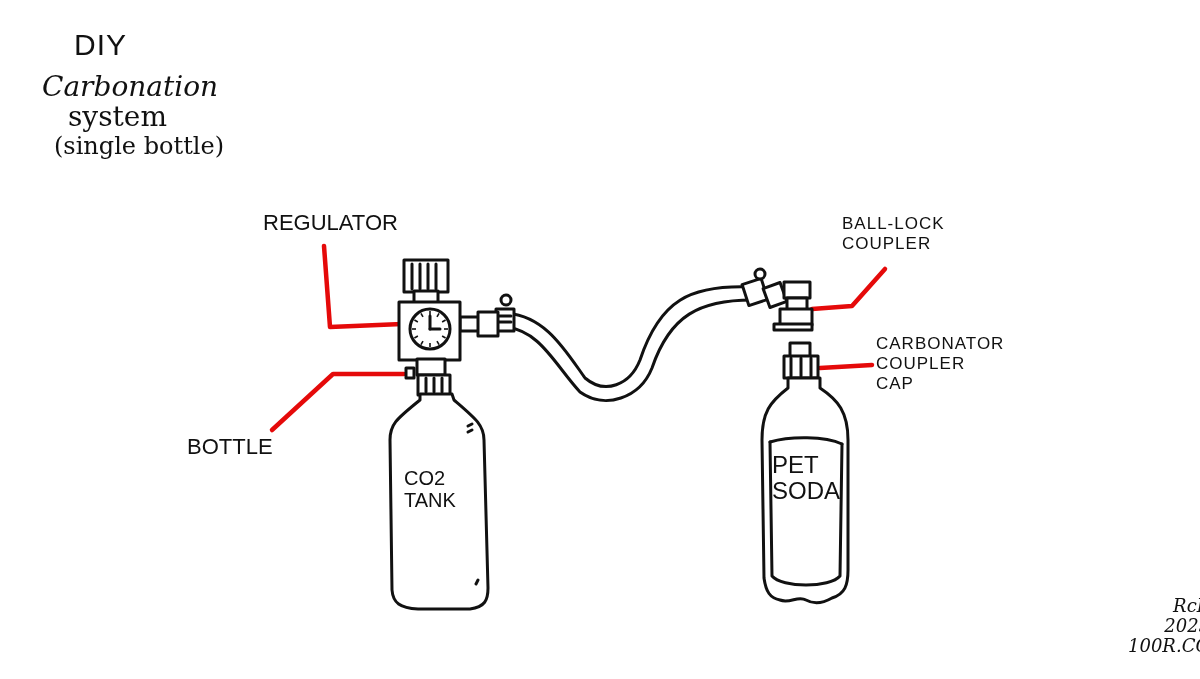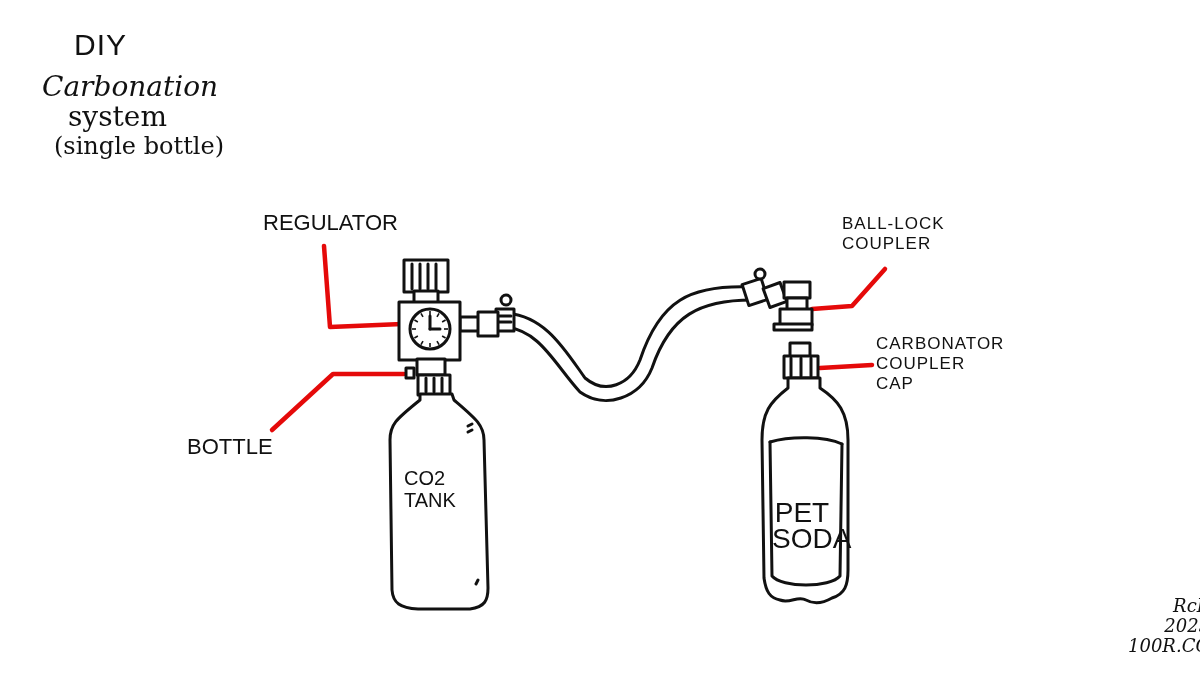--- a/index.html
+++ b/index.html
@@ -9,21 +9,21 @@
   .title-2 { left: 42px; top: 70px; font-size: 28px; font-family: "DejaVu Serif", serif; font-style: italic; }
   .title-3 { left: 68px; top: 100px; font-size: 28px; font-family: "DejaVu Serif", serif; }
   .title-4 { left: 54px; top: 132px; font-size: 24px; font-family: "DejaVu Serif", serif; }
   .lbl { font-size: 22px; letter-spacing: 0px; }
   .lbl-small { font-size: 17px; letter-spacing: 1px; text-align: left; line-height: 20px; }
   .lbl-reg { left: 263px; top: 210px; }
   .lbl-adp { left: 187px; top: 434px; }
   .lbl-ball { left: 842px; top: 214px; }
   .lbl-cap { left: 876px; top: 334px; }
   .tank-text { left: 404px; top: 467px; font-size: 20px; text-align: left; line-height: 22px; }
-  .soda-text { left: 772px; top: 500px; font-size: 28px; text-align: center; line-height: 26px; width: 60px; }
+  .soda-text { left: 772px; top: 452px; font-size: 24px; line-height: 26px; width: 60px; }
   .sig { left: 1128px; top: 596px; font-size: 18px; line-height: 20px; font-family: "DejaVu Serif", serif; font-style: italic; text-align: right; }
   svg.drawing { position: absolute; left: 0; top: 0; }
   .ink { fill: none; stroke: #111; stroke-width: 3; stroke-linecap: round; stroke-linejoin: round; }
   .inkw { fill: #fff; stroke: #111; stroke-width: 3; stroke-linejoin: round; }
   .leader { fill: none; stroke: #e50a0a; stroke-width: 4.5; stroke-linecap: round; stroke-linejoin: round; }
 </style>
 </head>
 <body>
 
 <div class="hand title-1">DIY</div>

